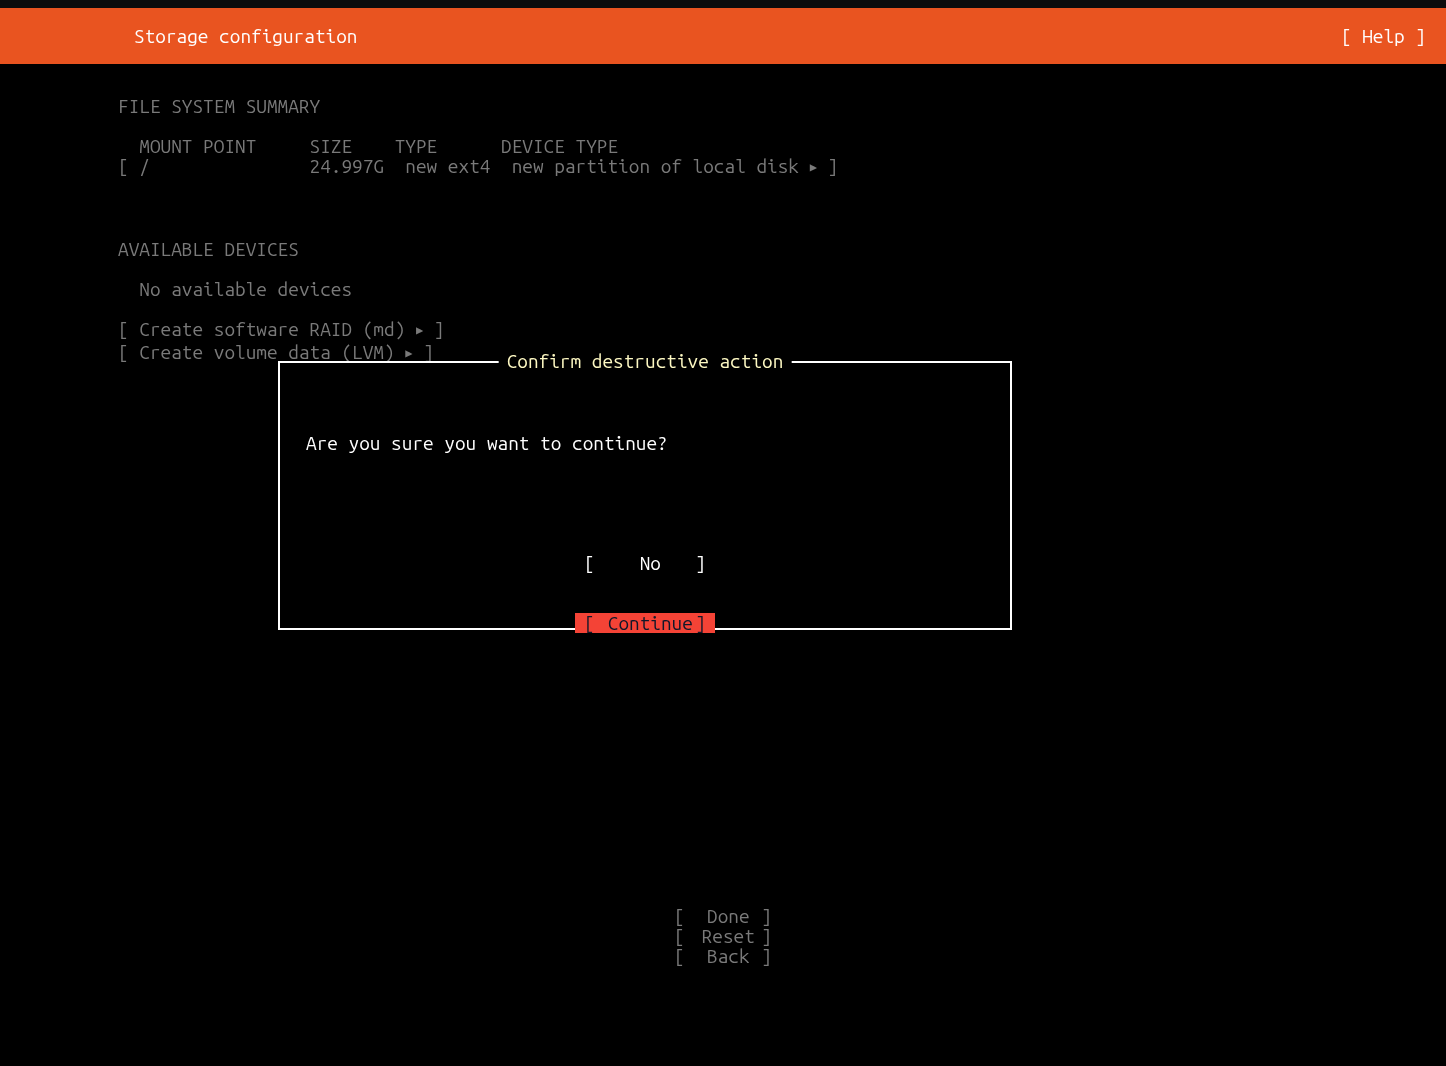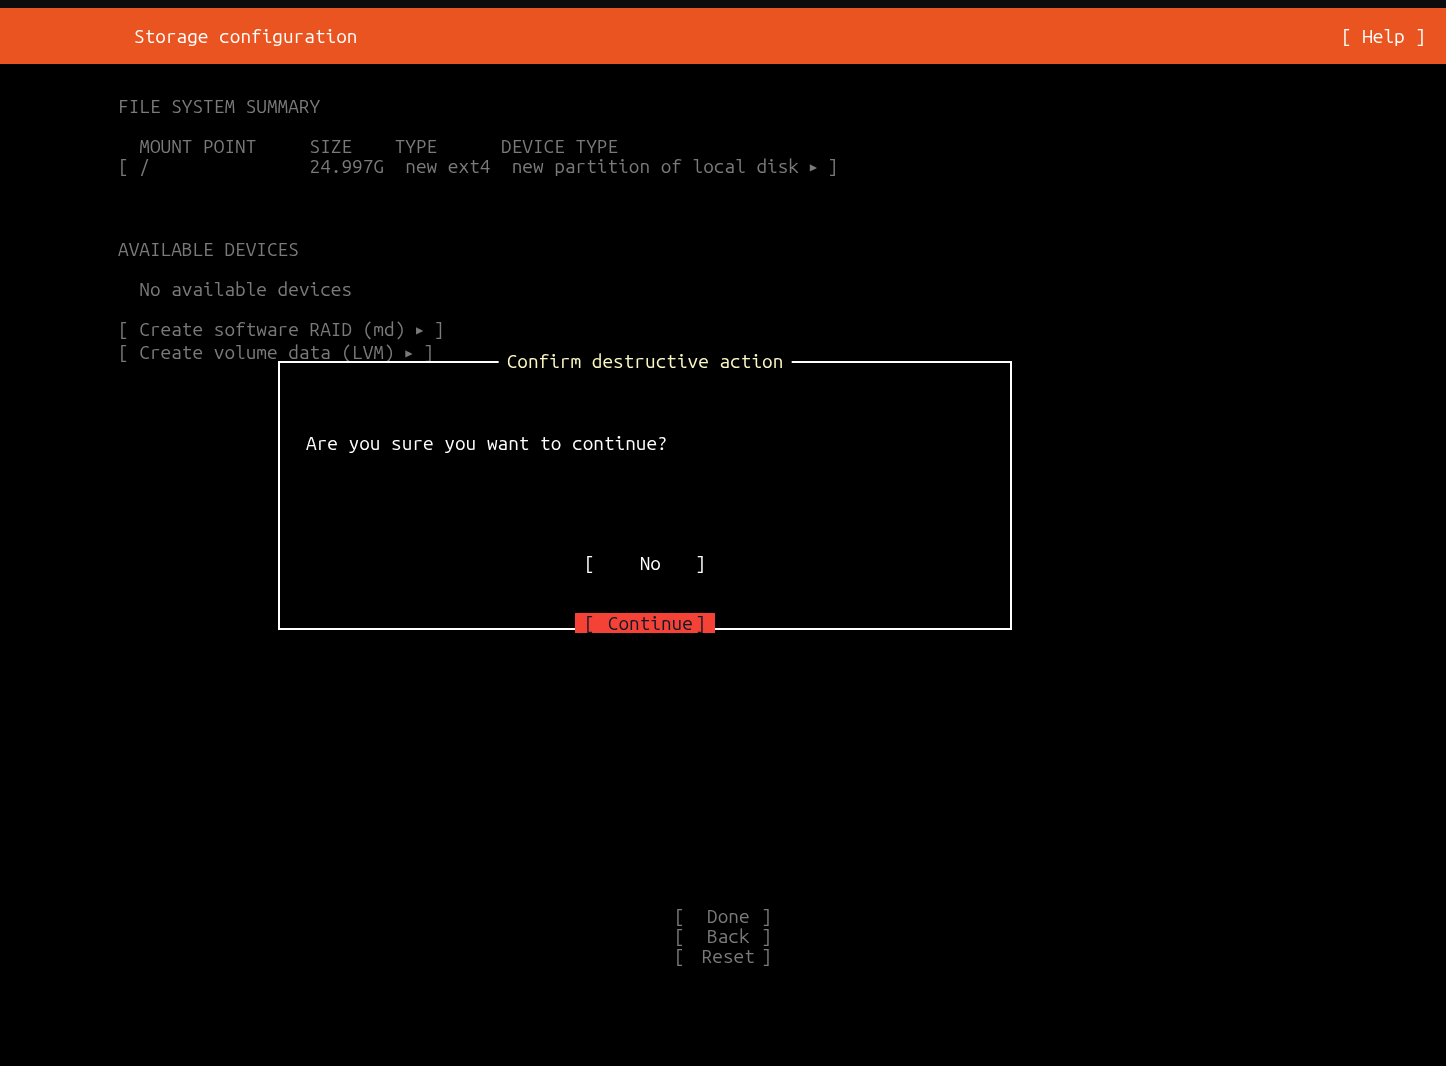--- a/index.html
+++ b/index.html
@@ -121,22 +121,22 @@
 
 <span class="dim2">  </span><span class="dim2">No available devices</span>
 
 <span class="dim">[ <span>Create software RAID (md)</span> <span class="arrow">▶</span> ]</span>
 <span class="dim">[ <span>Create volume data (LVM)</span> <span class="arrow">▶</span> ]</span></div>
 
 </div>
 
 <div class="bottom-buttons">
   <div><span class="btn">[ <span class="lbl">Done</span>]</span></div>
+  <div><span class="btn">[ <span class="lbl">Reset</span>]</span></div>
   <div><span class="btn">[ <span class="lbl">Back</span>]</span></div>
-  <div><span class="btn">[ <span class="lbl">Reset</span>]</span></div>
 </div>
 
 <div class="dialog">
   <div class="dialog-title">Confirm destructive action</div>
   <div class="dialog-body">
     <p>Are you sure you want to continue?</p>
     <div class="dialog-buttons">
       <div><span class="dlgbtn">[ <span class="lbl">No</span>]</span></div>
       <div><span class="dlgbtn hot">[ <span class="lbl">Continue</span>]</span></div>
     </div>

